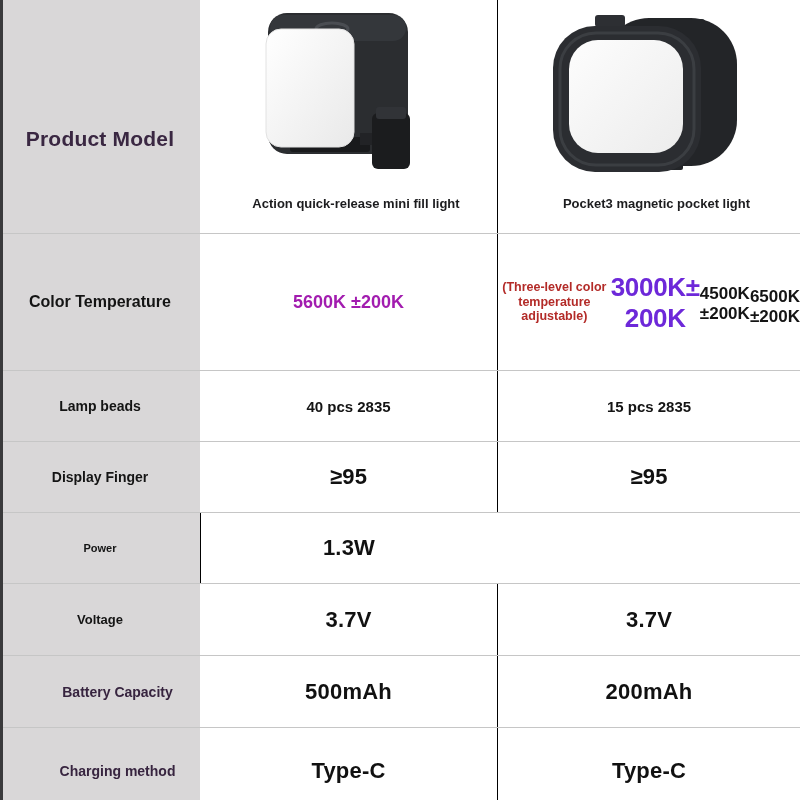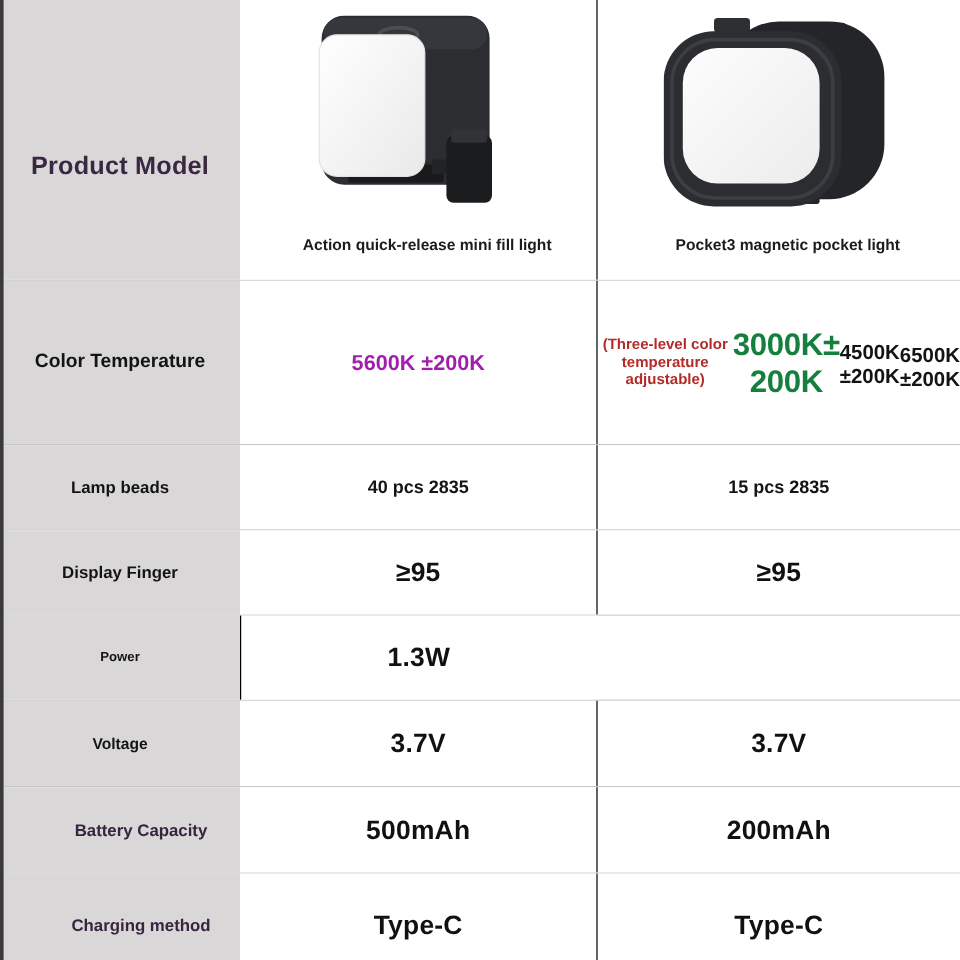--- a/index.html
+++ b/index.html
@@ -31,21 +31,21 @@
   .lbl-14 { font-size:14px; }
   .lbl-13 { font-size:13px; }
   .lbl-11 { font-size:11px; }
   .purple { color:#37243f;padding-left:35px; }
 
   .v-18 { font-size:18px; font-weight:bold; color:#a21caf; }
   .v-15 { font-size:15px; font-weight:bold; color:#141414; }
   .v-25 { font-size:22px; font-weight:bold; color:#111111; letter-spacing:0.2px; }
 
   .ct-note { color:#b32b28; font-size:12.5px; font-weight:bold; line-height:1.18; max-width:192px; text-align:center; }
-  .ct-big { font-size:26px; font-weight:bold; color:#15803d; margin-top:1px; letter-spacing:-0.3px; }
+  .ct-big { font-size:26px; font-weight:bold; color:#6d28d9; margin-top:1px; letter-spacing:-0.3px; }
   .ct-md { font-size:17px; font-weight:bold; color:#141414; margin-top:4px; }
   .ct-md-last { margin-top:10px; }
 </style>
 </head>
 <body>
 
 <div class="page">
   <div class="left-edge"></div>
 
   <div class="grid-row header-row">

